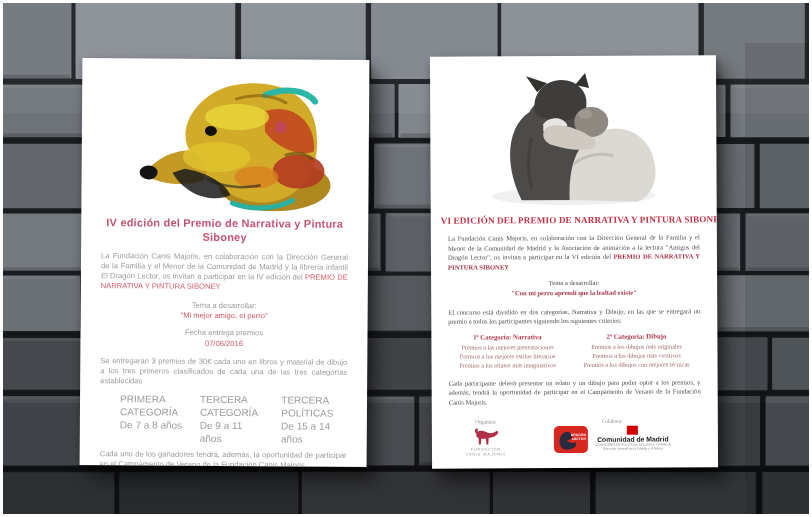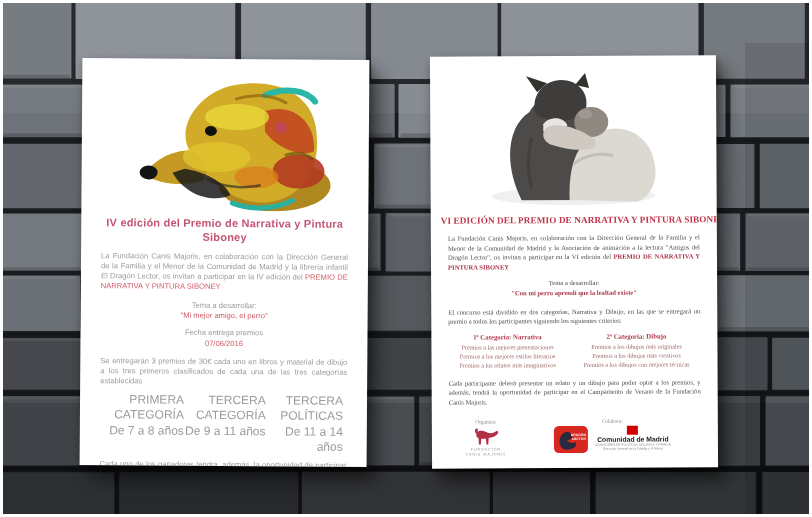--- a/index.html
+++ b/index.html
@@ -14,21 +14,21 @@
   .poster-right{left:428px;top:53px;width:286px;height:412px;transform:rotate(-.3deg);
                 font-family:"Liberation Serif",serif;}
   .artwrap{display:flex;justify-content:center;}
   
   .pl-title{margin:6px 14px 0;text-align:center;color:#c25672;font-size:11px;line-height:1.25;
             font-weight:700;letter-spacing:.2px;}
   .pl-body{margin:7px 20px 0;text-align:justify;color:#9b9b9b;font-size:7.6px;line-height:1.35;}
   .pl-center{margin:6px 20px 0;text-align:center;color:#9b9b9b;font-size:7.6px;line-height:1.3;}
   .pl-hl{color:#d05a66;}
   .pl-cats{display:flex;justify-content:space-between;margin:5px 24px 0;}
-  .pl-cat{text-align:right;color:#9b9b9b;font-size:12px;line-height:1.3;}
+  .pl-cat{text-align:left;color:#9b9b9b;font-size:10px;line-height:1.3;margin-left:16px;}
   .pl-footer{margin-top:auto;display:flex;justify-content:space-between;align-items:flex-start;
              padding:0 24px 9px;}
   .lbl{color:#9a9a9a;font-size:6.3px;text-align:center;margin-bottom:2px;}
   .org-block{display:flex;flex-direction:column;align-items:center;width:70px;}
   .collab-block{display:flex;flex-direction:column;align-items:center;}
   .collab-row{display:flex;align-items:flex-start;gap:7px;}
   .fund-lines{color:#8a8a8a;font-size:3.6px;letter-spacing:1px;text-align:center;line-height:1.4;
               font-family:"Liberation Sans",sans-serif;}
   .dragon-logo{width:34px;display:flex;flex-direction:column;align-items:center;}
   .dragon-box{width:34px;height:27px;background:#d7281f;border-radius:5px;position:relative;}
@@ -196,21 +196,21 @@
       <div class="pl-cat">
         <div>PRIMERA CATEGORÍA</div>
         <div>De 7 a 8 años</div>
       </div>
       <div class="pl-cat">
         <div>TERCERA CATEGORÍA</div>
         <div>De 9 a 11 años</div>
       </div>
       <div class="pl-cat">
         <div>TERCERA POLÍTICAS</div>
-        <div>De 11 a 14 años</div>
+        <div>De 15 a 14 años</div>
       </div>
     </div>
 
     <p class="pl-body" style="margin-top:5px;">Cada uno de los ganadores tendrá, además, la oportunidad de participar en el Campamento de Verano de la Fundación Canis Majoris.</p>
 
     <div class="pl-footer">
       <div class="org-block">
         <div class="lbl">Organiza:</div>
         <svg width="30" height="22" viewBox="0 0 60 44">
           <path d="M10,16 C5,11 6,5 10,4 C13,3 14,8 12,11 C16,7 26,8 32,12 C38,16 46,14 52,10 C56,8 58,12 55,16 C50,22 42,24 36,24 L35,38 L31,38 L30,26 L20,26 L19,38 L15,38 L14,24 C11,23 8,20 10,16 Z" fill="#b03048"></path>

